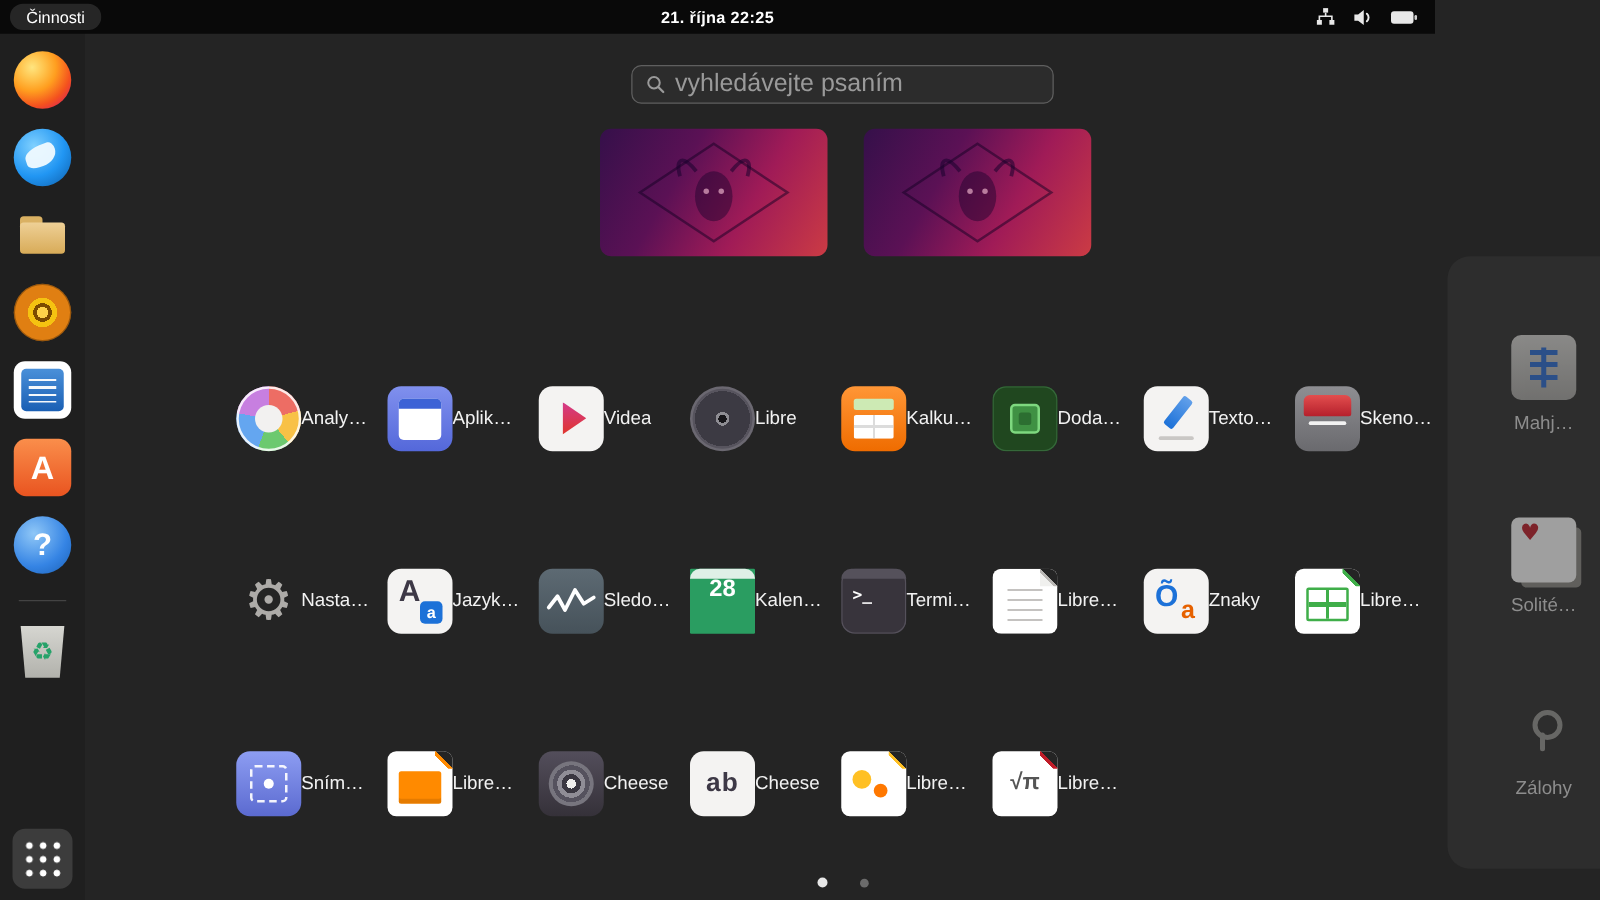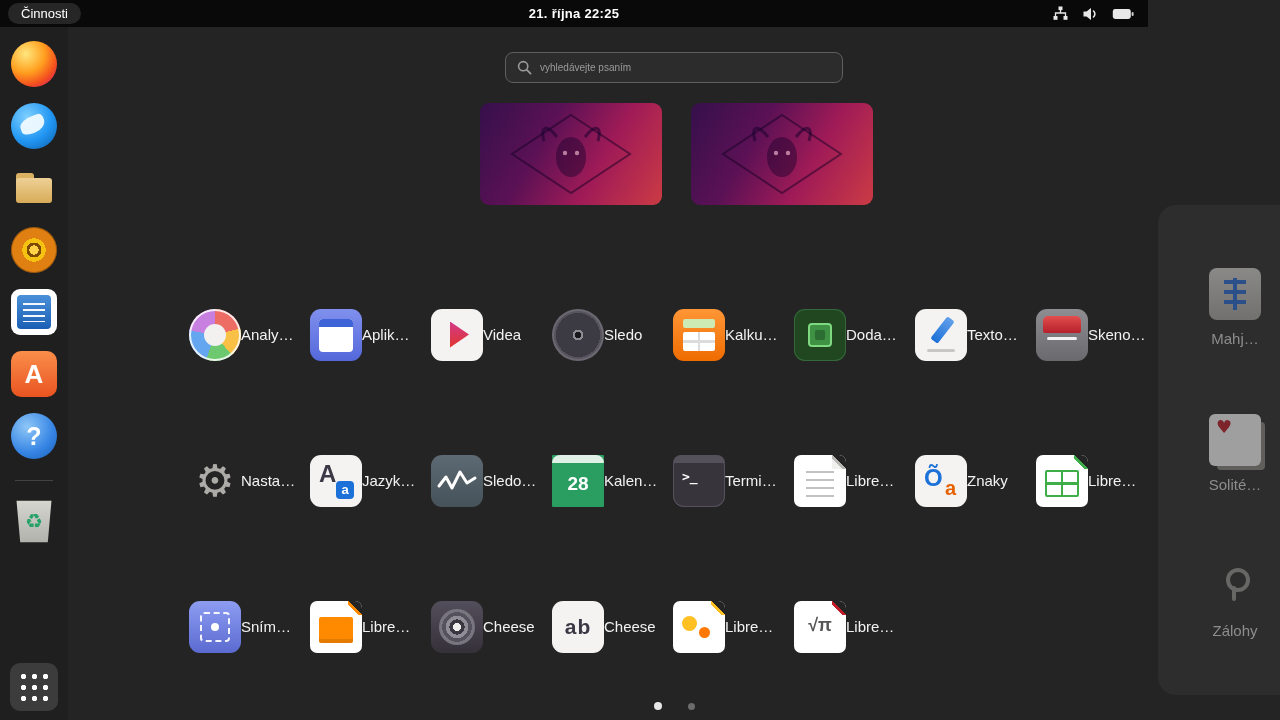--- a/index.html
+++ b/index.html
@@ -20,21 +20,21 @@
   .dots{width:33px;height:33px;background-image:radial-gradient(circle,#fff 2.4px,transparent 3px);background-size:11px 11px}
 
   .dicon{width:46px;height:46px;position:relative;flex:none}
   .aicon{width:52px;height:52px;position:relative;flex:none}
   .dicon::before,.dicon::after,.aicon::before,.aicon::after{content:"";position:absolute}
 
   
   .main{position:absolute;left:68px;top:27px;width:1212px;height:693px}
 
   .search-wrap{position:absolute;left:437px;top:25px;width:338px;height:31px;display:flex;align-items:center;gap:8px;padding:0 11px;background:rgba(255,255,255,.04);border:1px solid #5f5f5f;border-radius:8px}
-  .search-input{flex:1;background:transparent;border:none;outline:none;color:#f9a8d4;font-size:10px;font-family:inherit}
+  .search-input{flex:1;background:transparent;border:none;outline:none;color:#f9a8d4;font-size:20px;font-family:inherit}
   .search-input::placeholder{color:#9a9a9a}
 
   .ws{position:absolute;top:76px;width:182px;height:102px;border-radius:9px;overflow:hidden;cursor:pointer;
       background:linear-gradient(120deg,#35104a 0%,#5b1155 35%,#a01b57 65%,#cb3b44 100%)}
   .ws1{left:412px}.ws2{left:623px}
   .ws svg{position:absolute;inset:0;width:100%;height:100%}
 
   .app-grid{position:absolute;left:121px;top:228px;display:grid;grid-template-columns:repeat(8,121px);grid-auto-rows:146px}
   .app{display:flex;flex-direction:row;align-items:center;padding-top:13px;row-gap:10px;cursor:pointer}
   .alabel{font-size:15px;color:#f2f2f2;max-width:112px;white-space:nowrap;overflow:hidden}
@@ -91,21 +91,21 @@
   .i-keys{border-radius:50%;background:#efeeec;box-shadow:inset 0 0 0 2px #c9c7c3}
   .i-keys::before{left:20px;top:9px;width:12px;height:12px;border:4px solid #3d3846;border-radius:50%}
   .i-keys::after{left:24px;top:23px;width:4px;height:18px;background:#3d3846;border-radius:0 0 2px 2px}
   .i-gear{display:flex;align-items:center;justify-content:center}
   .i-gear::before{content:"⚙";position:static;font-family:"DejaVu Sans",sans-serif;font-size:44px;line-height:1;color:#adaba8}
   .i-lang{background:#f4f3f2;border-radius:11px}
   .i-lang::before{content:"A";position:absolute;left:9px;top:5px;font-size:24px;font-weight:700;color:#3d3846}
   .i-lang::after{content:"a";position:absolute;right:8px;bottom:8px;width:18px;height:18px;background:#1c71d8;color:#fff;font-size:13px;font-weight:700;line-height:18px;text-align:center;border-radius:4px}
   .i-sysmon{background:linear-gradient(#5d6a73,#46525a);border-radius:11px}
   .wave{position:absolute;inset:0;width:100%;height:100%}
-  .i-calendar{background:#2a9d61;border-radius:1px;display:flex;align-items:center;justify-content:center}
+  .i-calendar{background:#2a9d61;border-radius:1px;display:flex;align-items:flex-start;justify-content:center}
   .i-calendar::before{left:0;right:0;top:0;height:8px;background:rgba(255,255,255,.85);border-radius:11px 11px 0 0}
   .cal-day{color:#fff;font-size:19px;font-weight:700;margin-top:6px}
   .i-terminal{background:#38343c;border-radius:11px;box-shadow:inset 0 0 0 1px #55515b}
   .i-terminal::before{left:0;right:0;top:0;height:8px;background:#55515b;border-radius:11px 11px 0 0}
   .i-terminal::after{content:">_";position:absolute;left:9px;top:14px;color:#fff;font-family:"DejaVu Sans Mono",monospace;font-size:13px;font-weight:700}
   .i-lodoc{background-color:#fff;border-radius:7px;background-image:repeating-linear-gradient(180deg,#c4c2c0 0 2px,transparent 2px 8px);background-size:28px 26px;background-position:12px 16px;background-repeat:no-repeat}
   .i-lodoc::before{right:0;top:0;width:14px;height:14px;background:linear-gradient(to bottom left,#242424 0 49%,#b9b7b4 49% 62%,#f0f0ee 62%);border-radius:0 7px 0 0}
   .i-chars{background:#f4f3f2;border-radius:11px}
   .i-chars::before{content:"Õ";position:absolute;left:9px;top:9px;font-size:24px;font-weight:700;color:#1c71d8}
   .i-chars::after{content:"a";position:absolute;right:11px;bottom:7px;font-size:20px;font-weight:700;color:#e66100}
@@ -236,21 +236,21 @@
     <div class="app">
       <div class="aicon i-appwin"></div>
       <div class="alabel">Aplik…</div>
     </div>
     <div class="app">
       <div class="aicon i-videos"></div>
       <div class="alabel">Videa</div>
     </div>
     <div class="app">
       <div class="aicon i-disks"></div>
-      <div class="alabel">Sledo</div>
+      <div class="alabel">Libre</div>
     </div>
     <div class="app">
       <div class="aicon i-calc"></div>
       <div class="alabel">Kalku…</div>
     </div>
     <div class="app">
       <div class="aicon i-chip"></div>
       <div class="alabel">Doda…</div>
     </div>
     <div class="app">

